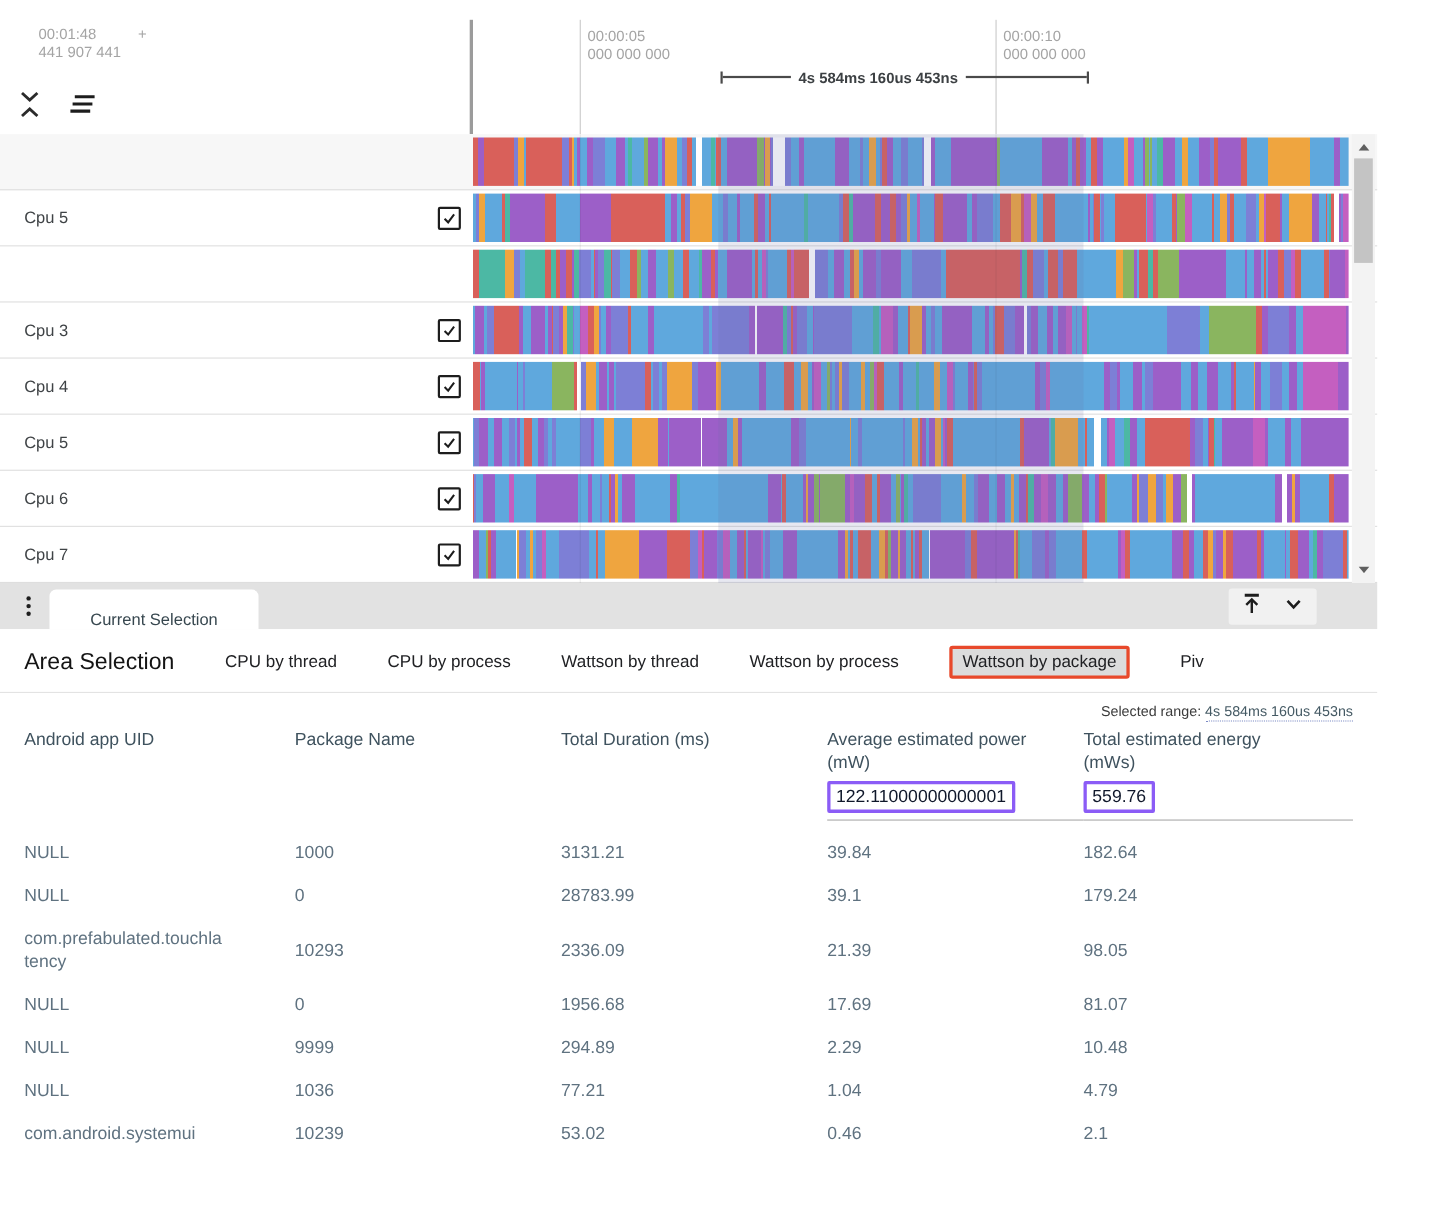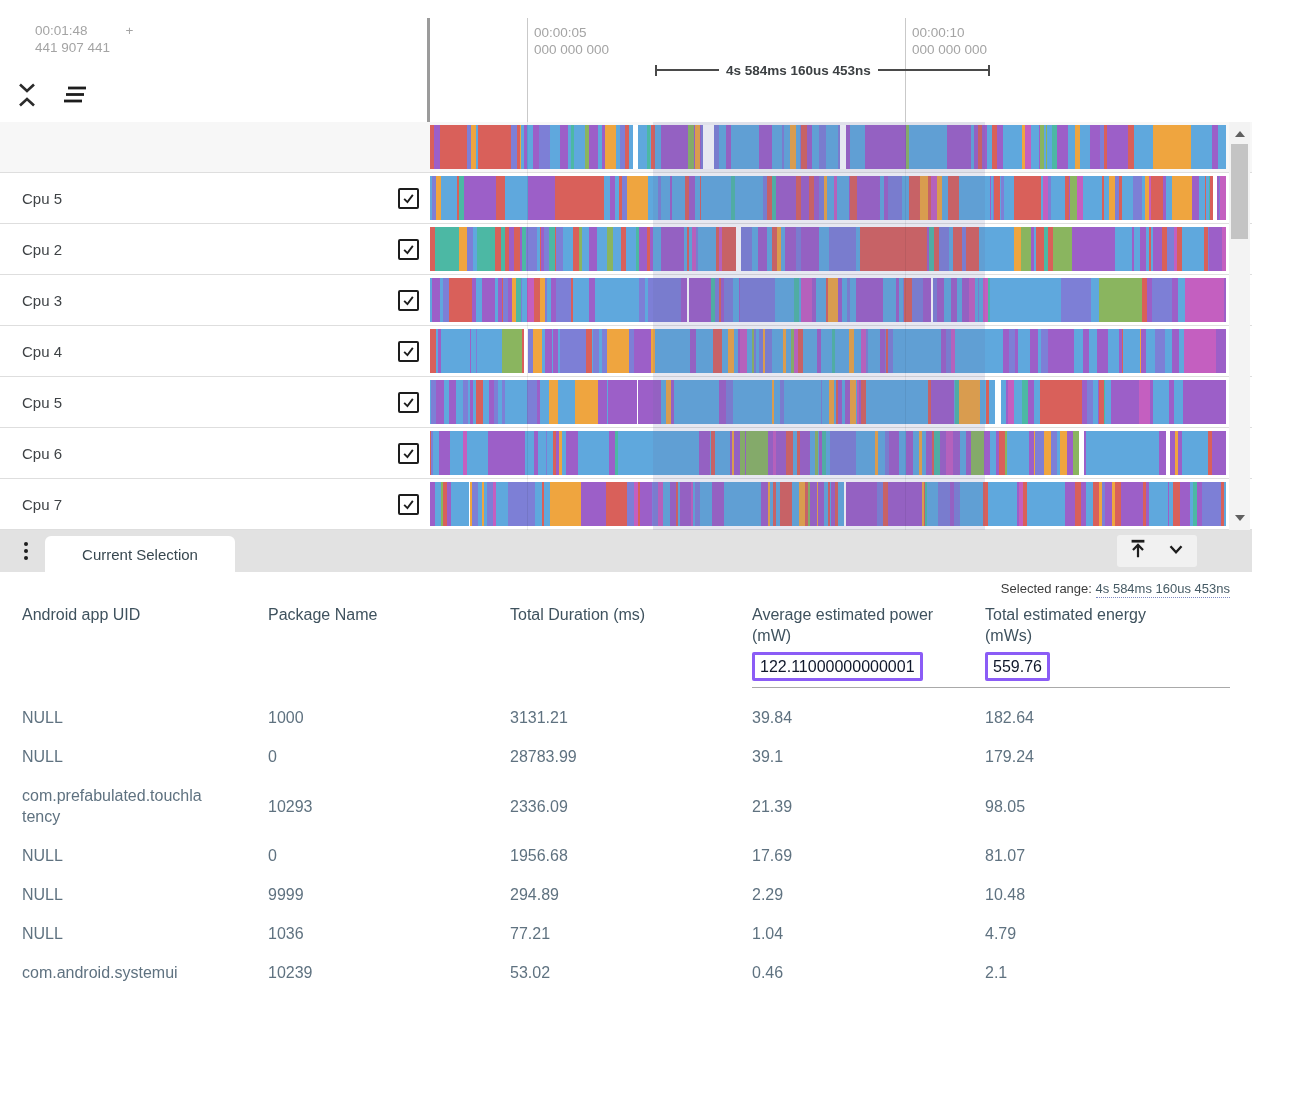--- a/index.html
+++ b/index.html
@@ -41,21 +41,21 @@
   .varrow{position:absolute;left:0;width:21px;height:16px;display:flex;align-items:center;justify-content:center;}
   .varrow.up{top:4px;} .varrow.down{bottom:4px;}
   .vthumb{position:absolute;left:2px;top:22px;width:17px;height:95px;background:#c4c4c4;}
 
   
   .tabstrip{position:absolute;left:0;top:530px;width:1252px;height:42px;background:#e2e2e2;}
   .kebab{position:absolute;left:14px;top:8px;width:24px;height:26px;display:flex;flex-direction:column;
          align-items:center;justify-content:center;gap:3px;}
   .kebab i{width:4px;height:4px;border-radius:50%;background:#1d1d1d;display:block;}
   .strip-tab{position:absolute;left:45px;bottom:0;height:36px;width:190px;background:#fff;
-         border-radius:6px 6px 0 0;display:flex;align-items:center;justify-content:center;
+         border-radius:6px 6px 0 0;display:flex;align-items:flex-end;justify-content:center;
          font-size:15px;color:#37474f;}
   .strip-right{position:absolute;right:55px;top:5px;background:#f1f1f1;border-radius:3px;
          padding:3px 10px;display:flex;gap:16px;align-items:center;}
 
   
   .panel{position:absolute;left:0;top:572px;width:1300px;height:532px;background:#fff;}
   .panel-tabs{display:flex;align-items:center;gap:46px;padding:15px 0 12px 22px;
               border-bottom:1px solid #e3e3e3;width:1230px;}
   .panel-title{font-size:21px;font-weight:500;color:#141414;white-space:nowrap;}
   .ptab{font-size:15.5px;color:#202124;white-space:nowrap;cursor:default;}
@@ -132,28 +132,20 @@
             <span class="track-name">Cpu 5</span>
             <span class="cbx">
               <svg width="13" height="13" viewBox="0 0 18 18" fill="none" stroke="#1d1d1d" stroke-width="2.6">
                 <polyline points="3,9.5 7.5,14 15,4"></polyline>
               </svg>
             </span>
           </div>
           <div class="track-canvas" style="background: linear-gradient(90deg, rgb(95, 168, 221) 0px, rgb(95, 168, 221) 2.4px, rgb(125, 127, 214) 2.4px, rgb(125, 127, 214) 5.6px, rgb(239, 165, 63) 5.6px, rgb(239, 165, 63) 10.6px, rgb(95, 168, 221) 10.6px, rgb(95, 168, 221) 22.5px, rgb(95, 168, 221) 22.5px, rgb(95, 168, 221) 26.5px, rgb(217, 96, 90) 26.5px, rgb(217, 96, 90) 28.8px, rgb(76, 184, 164) 28.8px, rgb(76, 184, 164) 33.8px, rgb(156, 95, 200) 33.8px, rgb(156, 95, 200) 65.7px, rgb(217, 96, 90) 65.7px, rgb(217, 96, 90) 75.4px, rgb(95, 168, 221) 75.4px, rgb(95, 168, 221) 77.5px, rgb(95, 168, 221) 77.5px, rgb(95, 168, 221) 79.1px, rgb(95, 168, 221) 79.1px, rgb(95, 168, 221) 97.7px, rgb(156, 95, 200) 97.7px, rgb(156, 95, 200) 117.3px, rgb(156, 95, 200) 117.3px, rgb(156, 95, 200) 125.4px, rgb(217, 96, 90) 125.4px, rgb(217, 96, 90) 162.1px, rgb(217, 96, 90) 162.1px, rgb(217, 96, 90) 174.4px, rgb(95, 168, 221) 174.4px, rgb(95, 168, 221) 180.3px, rgb(156, 95, 200) 180.3px, rgb(156, 95, 200) 185.4px, rgb(95, 168, 221) 185.4px, rgb(95, 168, 221) 188.9px, rgb(217, 96, 90) 188.9px, rgb(217, 96, 90) 192.5px, rgb(125, 127, 214) 192.5px, rgb(125, 127, 214) 197.1px, rgb(239, 165, 63) 197.1px, rgb(239, 165, 63) 217.7px, rgb(95, 168, 221) 217.7px, rgb(95, 168, 221) 227.5px, rgb(125, 127, 214) 227.5px, rgb(125, 127, 214) 231.4px, rgb(95, 168, 221) 231.4px, rgb(95, 168, 221) 233.1px, rgb(95, 168, 221) 233.1px, rgb(95, 168, 221) 237.5px, rgb(95, 168, 221) 237.5px, rgb(95, 168, 221) 240.2px, rgb(156, 95, 200) 240.2px, rgb(156, 95, 200) 242.3px, rgb(95, 168, 221) 242.3px, rgb(95, 168, 221) 249px, rgb(95, 168, 221) 249px, rgb(95, 168, 221) 255.4px, rgb(217, 96, 90) 255.4px, rgb(217, 96, 90) 258.8px, rgb(156, 95, 200) 258.8px, rgb(156, 95, 200) 265.3px, rgb(95, 168, 221) 265.3px, rgb(95, 168, 221) 269.5px, rgb(217, 96, 90) 269.5px, rgb(217, 96, 90) 271px, rgb(95, 168, 221) 271px, rgb(95, 168, 221) 300.5px, rgb(76, 184, 164) 300.5px, rgb(76, 184, 164) 304.9px, rgb(95, 168, 221) 304.9px, rgb(95, 168, 221) 308.7px, rgb(95, 168, 221) 308.7px, rgb(95, 168, 221) 333.1px, rgb(125, 127, 214) 333.1px, rgb(125, 127, 214) 336.7px, rgb(217, 96, 90) 336.7px, rgb(217, 96, 90) 342.1px, rgb(76, 184, 164) 342.1px, rgb(76, 184, 164) 345.7px, rgb(156, 95, 200) 345.7px, rgb(156, 95, 200) 365.5px, rgb(217, 96, 90) 365.5px, rgb(217, 96, 90) 370.8px, rgb(156, 95, 200) 370.8px, rgb(156, 95, 200) 376px, rgb(156, 95, 200) 376px, rgb(156, 95, 200) 378.7px, rgb(217, 96, 90) 378.7px, rgb(217, 96, 90) 384.3px, rgb(156, 95, 200) 384.3px, rgb(156, 95, 200) 389px, rgb(125, 127, 214) 389px, rgb(125, 127, 214) 394.3px, rgb(239, 165, 63) 394.3px, rgb(239, 165, 63) 397.2px, rgb(95, 168, 221) 397.2px, rgb(95, 168, 221) 401.9px, rgb(95, 168, 221) 401.9px, rgb(95, 168, 221) 403.6px, rgb(196, 95, 192) 403.6px, rgb(196, 95, 192) 406.6px, rgb(95, 168, 221) 406.6px, rgb(95, 168, 221) 408.1px, rgb(95, 168, 221) 408.1px, rgb(95, 168, 221) 409.8px, rgb(95, 168, 221) 409.8px, rgb(95, 168, 221) 415.5px, rgb(95, 168, 221) 415.5px, rgb(95, 168, 221) 419.2px, rgb(156, 95, 200) 419.2px, rgb(156, 95, 200) 420.3px, rgb(217, 96, 90) 420.3px, rgb(217, 96, 90) 424.6px, rgb(217, 96, 90) 424.6px, rgb(217, 96, 90) 427.1px, rgb(156, 95, 200) 427.1px, rgb(156, 95, 200) 449.5px, rgb(95, 168, 221) 449.5px, rgb(95, 168, 221) 451px, rgb(95, 168, 221) 451px, rgb(95, 168, 221) 453.5px, rgb(156, 95, 200) 453.5px, rgb(156, 95, 200) 458.5px, rgb(125, 127, 214) 458.5px, rgb(125, 127, 214) 460px, rgb(125, 127, 214) 460px, rgb(125, 127, 214) 472.4px, rgb(95, 168, 221) 472.4px, rgb(95, 168, 221) 479.4px, rgb(217, 96, 90) 479.4px, rgb(217, 96, 90) 489.5px, rgb(239, 165, 63) 489.5px, rgb(239, 165, 63) 492.1px, rgb(239, 165, 63) 492.1px, rgb(239, 165, 63) 498.4px, rgb(217, 96, 90) 498.4px, rgb(217, 96, 90) 501px, rgb(196, 95, 192) 501px, rgb(196, 95, 192) 507.5px, rgb(239, 165, 63) 507.5px, rgb(239, 165, 63) 512.4px, rgb(95, 168, 221) 512.4px, rgb(95, 168, 221) 518.1px, rgb(217, 96, 90) 518.1px, rgb(217, 96, 90) 522.8px, rgb(217, 96, 90) 522.8px, rgb(217, 96, 90) 528px, rgb(217, 96, 90) 528px, rgb(217, 96, 90) 529.4px, rgb(95, 168, 221) 529.4px, rgb(95, 168, 221) 533.5px, rgb(95, 168, 221) 533.5px, rgb(95, 168, 221) 539.3px, rgb(95, 168, 221) 539.3px, rgb(95, 168, 221) 559.5px, rgb(156, 95, 200) 559.5px, rgb(156, 95, 200) 560.5px, rgb(95, 168, 221) 560.5px, rgb(95, 168, 221) 563.4px, rgb(125, 127, 214) 563.4px, rgb(125, 127, 214) 564.4px, rgb(217, 96, 90) 564.4px, rgb(217, 96, 90) 569.8px, rgb(95, 168, 221) 569.8px, rgb(95, 168, 221) 571.2px, rgb(125, 127, 214) 571.2px, rgb(125, 127, 214) 574px, rgb(95, 168, 221) 574px, rgb(95, 168, 221) 578px, rgb(95, 168, 221) 578px, rgb(95, 168, 221) 583.7px, rgb(217, 96, 90) 583.7px, rgb(217, 96, 90) 611.4px, rgb(95, 168, 221) 611.4px, rgb(95, 168, 221) 612.9px, rgb(196, 95, 192) 612.9px, rgb(196, 95, 192) 618.5px, rgb(125, 127, 214) 618.5px, rgb(125, 127, 214) 621px, rgb(95, 168, 221) 621px, rgb(95, 168, 221) 625.2px, rgb(95, 168, 221) 625.2px, rgb(95, 168, 221) 629.4px, rgb(95, 168, 221) 629.4px, rgb(95, 168, 221) 632.7px, rgb(95, 168, 221) 632.7px, rgb(95, 168, 221) 635.4px, rgb(217, 96, 90) 635.4px, rgb(217, 96, 90) 638.7px, rgb(156, 95, 200) 638.7px, rgb(156, 95, 200) 640.4px, rgb(138, 181, 95) 640.4px, rgb(138, 181, 95) 647px, rgb(196, 95, 192) 647px, rgb(196, 95, 192) 653.3px, rgb(95, 168, 221) 653.3px, rgb(95, 168, 221) 672.1px, rgb(217, 96, 90) 672.1px, rgb(217, 96, 90) 673.7px, rgb(95, 168, 221) 673.7px, rgb(95, 168, 221) 679.5px, rgb(239, 165, 63) 679.5px, rgb(239, 165, 63) 685.4px, rgb(125, 127, 214) 685.4px, rgb(125, 127, 214) 688.5px, rgb(217, 96, 90) 688.5px, rgb(217, 96, 90) 692.1px, rgb(95, 168, 221) 692.1px, rgb(95, 168, 221) 697px, rgb(95, 168, 221) 697px, rgb(95, 168, 221) 698.6px, rgb(95, 168, 221) 698.6px, rgb(95, 168, 221) 703.1px, rgb(125, 127, 214) 703.1px, rgb(125, 127, 214) 709.6px, rgb(125, 127, 214) 709.6px, rgb(125, 127, 214) 711.6px, rgb(95, 168, 221) 711.6px, rgb(95, 168, 221) 714.8px, rgb(239, 165, 63) 714.8px, rgb(239, 165, 63) 719.3px, rgb(196, 95, 192) 719.3px, rgb(196, 95, 192) 721.1px, rgb(217, 96, 90) 721.1px, rgb(217, 96, 90) 727.2px, rgb(217, 96, 90) 727.2px, rgb(217, 96, 90) 733.5px, rgb(156, 95, 200) 733.5px, rgb(156, 95, 200) 735.7px, rgb(95, 168, 221) 735.7px, rgb(95, 168, 221) 741.8px, rgb(239, 165, 63) 741.8px, rgb(239, 165, 63) 762.5px, rgb(156, 95, 200) 762.5px, rgb(156, 95, 200) 766.7px, rgb(156, 95, 200) 766.7px, rgb(156, 95, 200) 768.8px, rgb(95, 168, 221) 768.8px, rgb(95, 168, 221) 775px, rgb(217, 96, 90) 775px, rgb(217, 96, 90) 776.5px, rgb(95, 168, 221) 776.5px, rgb(95, 168, 221) 778.6px, rgb(76, 184, 164) 778.6px, rgb(76, 184, 164) 780.3px, rgb(217, 96, 90) 780.3px, rgb(217, 96, 90) 782.6px, rgb(255, 255, 255) 782.6px, rgb(255, 255, 255) 786.9px, rgb(156, 95, 200) 786.9px, rgb(156, 95, 200) 788.8px, rgb(125, 127, 214) 788.8px, rgb(125, 127, 214) 790.5px, rgb(196, 95, 192) 790.5px, rgb(196, 95, 192) 797.1px);"></div>
         </div>
         <div class="track-row">
-          <div class="track-label-cell">
-            <span class="track-name">Cpu 2</span>
-            <span class="cbx">
-              <svg width="13" height="13" viewBox="0 0 18 18" fill="none" stroke="#1d1d1d" stroke-width="2.6">
-                <polyline points="3,9.5 7.5,14 15,4"></polyline>
-              </svg>
-            </span>
-          </div>
           <div class="track-canvas" style="background: linear-gradient(90deg, rgb(217, 96, 90) 0px, rgb(217, 96, 90) 5.4px, rgb(76, 184, 164) 5.4px, rgb(76, 184, 164) 29.5px, rgb(239, 165, 63) 29.5px, rgb(239, 165, 63) 34.1px, rgb(239, 165, 63) 34.1px, rgb(239, 165, 63) 37px, rgb(125, 127, 214) 37px, rgb(125, 127, 214) 42.9px, rgb(95, 168, 221) 42.9px, rgb(95, 168, 221) 47.3px, rgb(76, 184, 164) 47.3px, rgb(76, 184, 164) 65.2px, rgb(217, 96, 90) 65.2px, rgb(217, 96, 90) 70.6px, rgb(76, 184, 164) 70.6px, rgb(76, 184, 164) 75.3px, rgb(217, 96, 90) 75.3px, rgb(217, 96, 90) 78.9px, rgb(156, 95, 200) 78.9px, rgb(156, 95, 200) 84.1px, rgb(217, 96, 90) 84.1px, rgb(217, 96, 90) 90.1px, rgb(156, 95, 200) 90.1px, rgb(156, 95, 200) 91.9px, rgb(76, 184, 164) 91.9px, rgb(76, 184, 164) 96px, rgb(125, 127, 214) 96px, rgb(125, 127, 214) 102.5px, rgb(125, 127, 214) 102.5px, rgb(125, 127, 214) 107.2px, rgb(95, 168, 221) 107.2px, rgb(95, 168, 221) 109.9px, rgb(217, 96, 90) 109.9px, rgb(217, 96, 90) 111.3px, rgb(156, 95, 200) 111.3px, rgb(156, 95, 200) 113.9px, rgb(125, 127, 214) 113.9px, rgb(125, 127, 214) 119.4px, rgb(76, 184, 164) 119.4px, rgb(76, 184, 164) 125.1px, rgb(217, 96, 90) 125.1px, rgb(217, 96, 90) 126.4px, rgb(125, 127, 214) 126.4px, rgb(125, 127, 214) 133.4px, rgb(95, 168, 221) 133.4px, rgb(95, 168, 221) 143.1px, rgb(217, 96, 90) 143.1px, rgb(217, 96, 90) 149.2px, rgb(138, 181, 95) 149.2px, rgb(138, 181, 95) 152.4px, rgb(95, 168, 221) 152.4px, rgb(95, 168, 221) 159.3px, rgb(156, 95, 200) 159.3px, rgb(156, 95, 200) 160.7px, rgb(156, 95, 200) 160.7px, rgb(156, 95, 200) 166.7px, rgb(95, 168, 221) 166.7px, rgb(95, 168, 221) 172.9px, rgb(95, 168, 221) 172.9px, rgb(95, 168, 221) 176.9px, rgb(138, 181, 95) 176.9px, rgb(138, 181, 95) 182.5px, rgb(95, 168, 221) 182.5px, rgb(95, 168, 221) 185px, rgb(95, 168, 221) 185px, rgb(95, 168, 221) 191px, rgb(217, 96, 90) 191px, rgb(217, 96, 90) 196.1px, rgb(95, 168, 221) 196.1px, rgb(95, 168, 221) 197.5px, rgb(95, 168, 221) 197.5px, rgb(95, 168, 221) 198.6px, rgb(95, 168, 221) 198.6px, rgb(95, 168, 221) 205.6px, rgb(76, 184, 164) 205.6px, rgb(76, 184, 164) 208.6px, rgb(156, 95, 200) 208.6px, rgb(156, 95, 200) 210.5px, rgb(156, 95, 200) 210.5px, rgb(156, 95, 200) 216.7px, rgb(217, 96, 90) 216.7px, rgb(217, 96, 90) 219.6px, rgb(156, 95, 200) 219.6px, rgb(156, 95, 200) 222.9px, rgb(95, 168, 221) 222.9px, rgb(95, 168, 221) 225.5px, rgb(95, 168, 221) 225.5px, rgb(95, 168, 221) 230.8px, rgb(156, 95, 200) 230.8px, rgb(156, 95, 200) 253.7px, rgb(95, 168, 221) 253.7px, rgb(95, 168, 221) 256.6px, rgb(217, 96, 90) 256.6px, rgb(217, 96, 90) 259.1px, rgb(95, 168, 221) 259.1px, rgb(95, 168, 221) 262.4px, rgb(196, 95, 192) 262.4px, rgb(196, 95, 192) 266.4px, rgb(125, 127, 214) 266.4px, rgb(125, 127, 214) 267.9px, rgb(95, 168, 221) 267.9px, rgb(95, 168, 221) 274.8px, rgb(95, 168, 221) 274.8px, rgb(95, 168, 221) 281.3px, rgb(95, 168, 221) 281.3px, rgb(95, 168, 221) 285.8px, rgb(217, 96, 90) 285.8px, rgb(217, 96, 90) 288.9px, rgb(196, 95, 192) 288.9px, rgb(196, 95, 192) 291.7px, rgb(217, 96, 90) 291.7px, rgb(217, 96, 90) 305.5px, rgb(255, 255, 255) 305.5px, rgb(255, 255, 255) 310.6px, rgb(125, 127, 214) 310.6px, rgb(125, 127, 214) 322.4px, rgb(95, 168, 221) 322.4px, rgb(95, 168, 221) 328.2px, rgb(156, 95, 200) 328.2px, rgb(156, 95, 200) 331.4px, rgb(156, 95, 200) 331.4px, rgb(156, 95, 200) 337.2px, rgb(95, 168, 221) 337.2px, rgb(95, 168, 221) 342.3px, rgb(217, 96, 90) 342.3px, rgb(217, 96, 90) 346.6px, rgb(239, 165, 63) 346.6px, rgb(239, 165, 63) 351.1px, rgb(95, 168, 221) 351.1px, rgb(95, 168, 221) 354.9px, rgb(156, 95, 200) 354.9px, rgb(156, 95, 200) 361.1px, rgb(156, 95, 200) 361.1px, rgb(156, 95, 200) 364.8px, rgb(156, 95, 200) 364.8px, rgb(156, 95, 200) 366.4px, rgb(125, 127, 214) 366.4px, rgb(125, 127, 214) 371px, rgb(156, 95, 200) 371px, rgb(156, 95, 200) 373.5px, rgb(156, 95, 200) 373.5px, rgb(156, 95, 200) 378.8px, rgb(156, 95, 200) 378.8px, rgb(156, 95, 200) 385.4px, rgb(156, 95, 200) 385.4px, rgb(156, 95, 200) 389.1px, rgb(95, 168, 221) 389.1px, rgb(95, 168, 221) 393.8px, rgb(95, 168, 221) 393.8px, rgb(95, 168, 221) 399.2px, rgb(125, 127, 214) 399.2px, rgb(125, 127, 214) 425.8px, rgb(95, 168, 221) 425.8px, rgb(95, 168, 221) 429.9px, rgb(217, 96, 90) 429.9px, rgb(217, 96, 90) 459.4px, rgb(217, 96, 90) 459.4px, rgb(217, 96, 90) 490.8px, rgb(217, 96, 90) 490.8px, rgb(217, 96, 90) 497.2px, rgb(156, 95, 200) 497.2px, rgb(156, 95, 200) 499.1px, rgb(76, 184, 164) 499.1px, rgb(76, 184, 164) 504px, rgb(217, 96, 90) 504px, rgb(217, 96, 90) 509.2px, rgb(125, 127, 214) 509.2px, rgb(125, 127, 214) 518.8px, rgb(95, 168, 221) 518.8px, rgb(95, 168, 221) 522.9px, rgb(217, 96, 90) 522.9px, rgb(217, 96, 90) 527.9px, rgb(217, 96, 90) 527.9px, rgb(217, 96, 90) 532.2px, rgb(125, 127, 214) 532.2px, rgb(125, 127, 214) 536px, rgb(217, 96, 90) 536px, rgb(217, 96, 90) 542.4px, rgb(217, 96, 90) 542.4px, rgb(217, 96, 90) 549px, rgb(95, 168, 221) 549px, rgb(95, 168, 221) 578.4px, rgb(95, 168, 221) 578.4px, rgb(95, 168, 221) 584.4px, rgb(239, 165, 63) 584.4px, rgb(239, 165, 63) 591.1px, rgb(138, 181, 95) 591.1px, rgb(138, 181, 95) 594.1px, rgb(138, 181, 95) 594.1px, rgb(138, 181, 95) 597.9px, rgb(138, 181, 95) 597.9px, rgb(138, 181, 95) 600.7px, rgb(156, 95, 200) 600.7px, rgb(156, 95, 200) 603.5px, rgb(95, 168, 221) 603.5px, rgb(95, 168, 221) 605.9px, rgb(217, 96, 90) 605.9px, rgb(217, 96, 90) 609.3px, rgb(217, 96, 90) 609.3px, rgb(217, 96, 90) 614px, rgb(76, 184, 164) 614px, rgb(76, 184, 164) 618.5px, rgb(217, 96, 90) 618.5px, rgb(217, 96, 90) 622.9px, rgb(138, 181, 95) 622.9px, rgb(138, 181, 95) 642px, rgb(156, 95, 200) 642px, rgb(156, 95, 200) 684.8px, rgb(95, 168, 221) 684.8px, rgb(95, 168, 221) 702px, rgb(156, 95, 200) 702px, rgb(156, 95, 200) 704px, rgb(95, 168, 221) 704px, rgb(95, 168, 221) 709.8px, rgb(156, 95, 200) 709.8px, rgb(156, 95, 200) 716.1px, rgb(95, 168, 221) 716.1px, rgb(95, 168, 221) 718.8px, rgb(217, 96, 90) 718.8px, rgb(217, 96, 90) 721.2px, rgb(95, 168, 221) 721.2px, rgb(95, 168, 221) 722.7px, rgb(156, 95, 200) 722.7px, rgb(156, 95, 200) 729.5px, rgb(156, 95, 200) 729.5px, rgb(156, 95, 200) 732px, rgb(217, 96, 90) 732px, rgb(217, 96, 90) 736.2px, rgb(217, 96, 90) 736.2px, rgb(217, 96, 90) 737.5px, rgb(125, 127, 214) 737.5px, rgb(125, 127, 214) 743.7px, rgb(196, 95, 192) 743.7px, rgb(196, 95, 192) 747.1px, rgb(217, 96, 90) 747.1px, rgb(217, 96, 90) 752.3px, rgb(95, 168, 221) 752.3px, rgb(95, 168, 221) 774px, rgb(217, 96, 90) 774px, rgb(217, 96, 90) 777.9px, rgb(125, 127, 214) 777.9px, rgb(125, 127, 214) 779.5px, rgb(156, 95, 200) 779.5px, rgb(156, 95, 200) 785.4px, rgb(156, 95, 200) 785.4px, rgb(156, 95, 200) 792.3px, rgb(196, 95, 192) 792.3px, rgb(196, 95, 192) 808.6px);"></div>
         </div>
         <div class="track-row">
           <div class="track-label-cell">
             <span class="track-name">Cpu 3</span>
             <span class="cbx">
               <svg width="13" height="13" viewBox="0 0 18 18" fill="none" stroke="#1d1d1d" stroke-width="2.6">
                 <polyline points="3,9.5 7.5,14 15,4"></polyline>
               </svg>
             </span>
@@ -242,20 +234,31 @@
       </span>
       <span>
         <svg width="22" height="22" viewBox="0 0 24 24" fill="none" stroke="#1d1d1d" stroke-width="2.6">
           <polyline points="6,9 12,15.5 18,9"></polyline>
         </svg>
       </span>
     </div>
   </div>
 
   <div class="panel">
+    <div class="panel-tabs">
+      <span class="panel-title">Area Selection</span>
+      <span style="display:flex;gap:46px;align-items:center;">
+          <span class="ptab">CPU by thread</span>
+          <span class="ptab">CPU by process</span>
+          <span class="ptab">Wattson by thread</span>
+          <span class="ptab">Wattson by process</span>
+          <span class="ptab active">Wattson by package</span>
+          <span class="ptab">Piv</span>
+        </span>
+    </div>
     <div class="sel-range">
       <span>Selected range:</span>
       <span class="rv">4s 584ms 160us 453ns</span>
     </div>
 
     <div class="tgrid thead">
       <div class="tcell">
           <span>Android app UID</span>
         </div>
       <div class="tcell">

